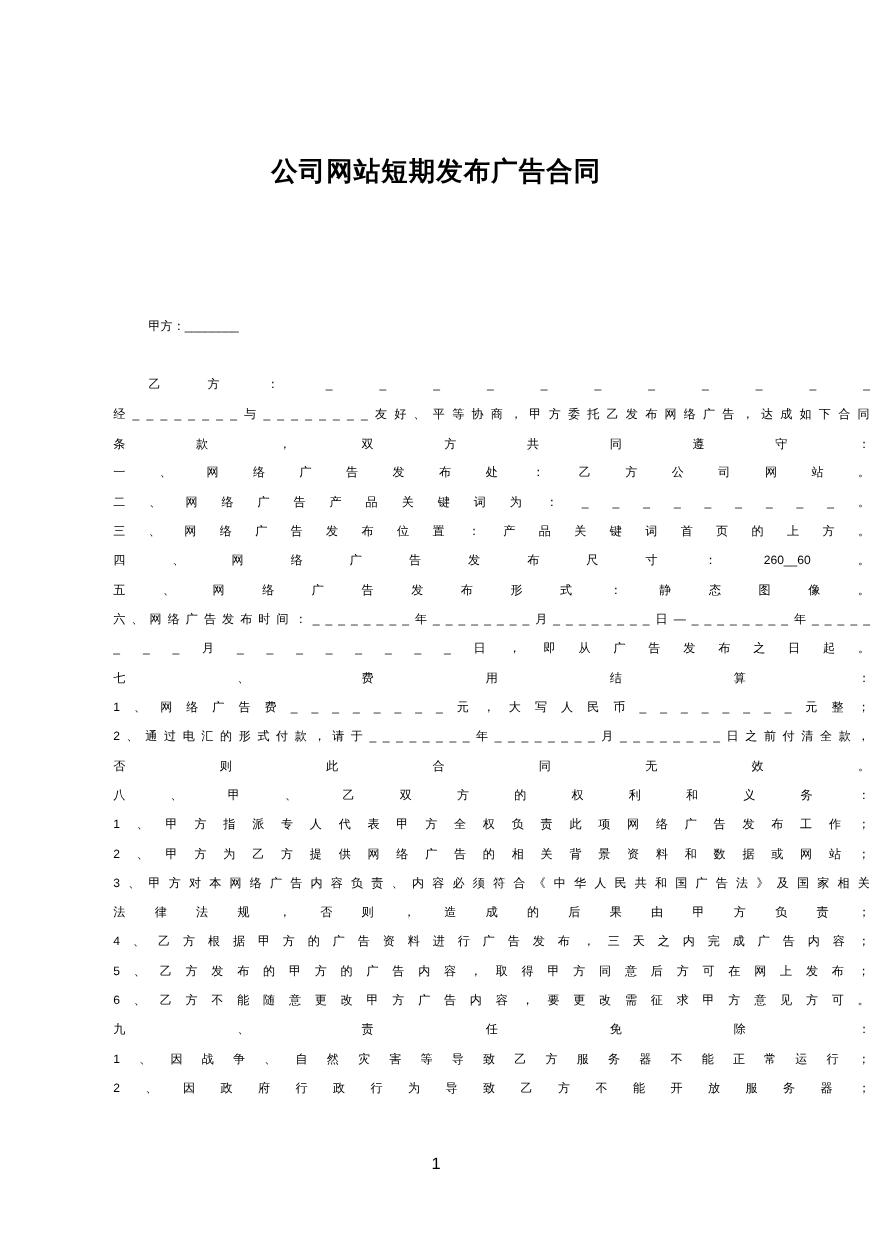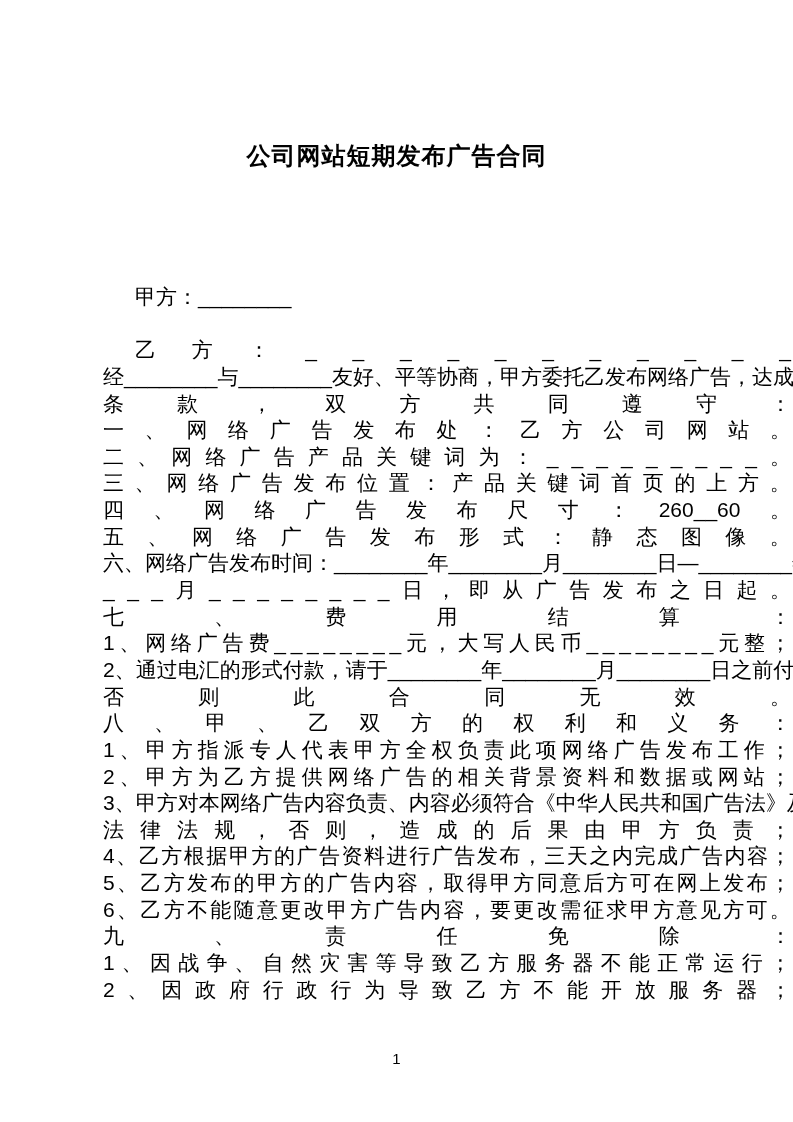--- a/index.html
+++ b/index.html
@@ -29,21 +29,21 @@
   }
   .doc-body {
     position: absolute;
     top: 284px;
     left: 103px;
     width: 688px;
   }
   .line {
     height: 26.65px;
     line-height: 26.65px;
-    font-size: 21px;
+    font-size: 11px;
     display: flex;
     justify-content: space-between;
     white-space: pre;
     overflow: visible;
   }
   .line span {
     display: inline-block;
     line-height: 26.65px;
   }
   .line.left {

